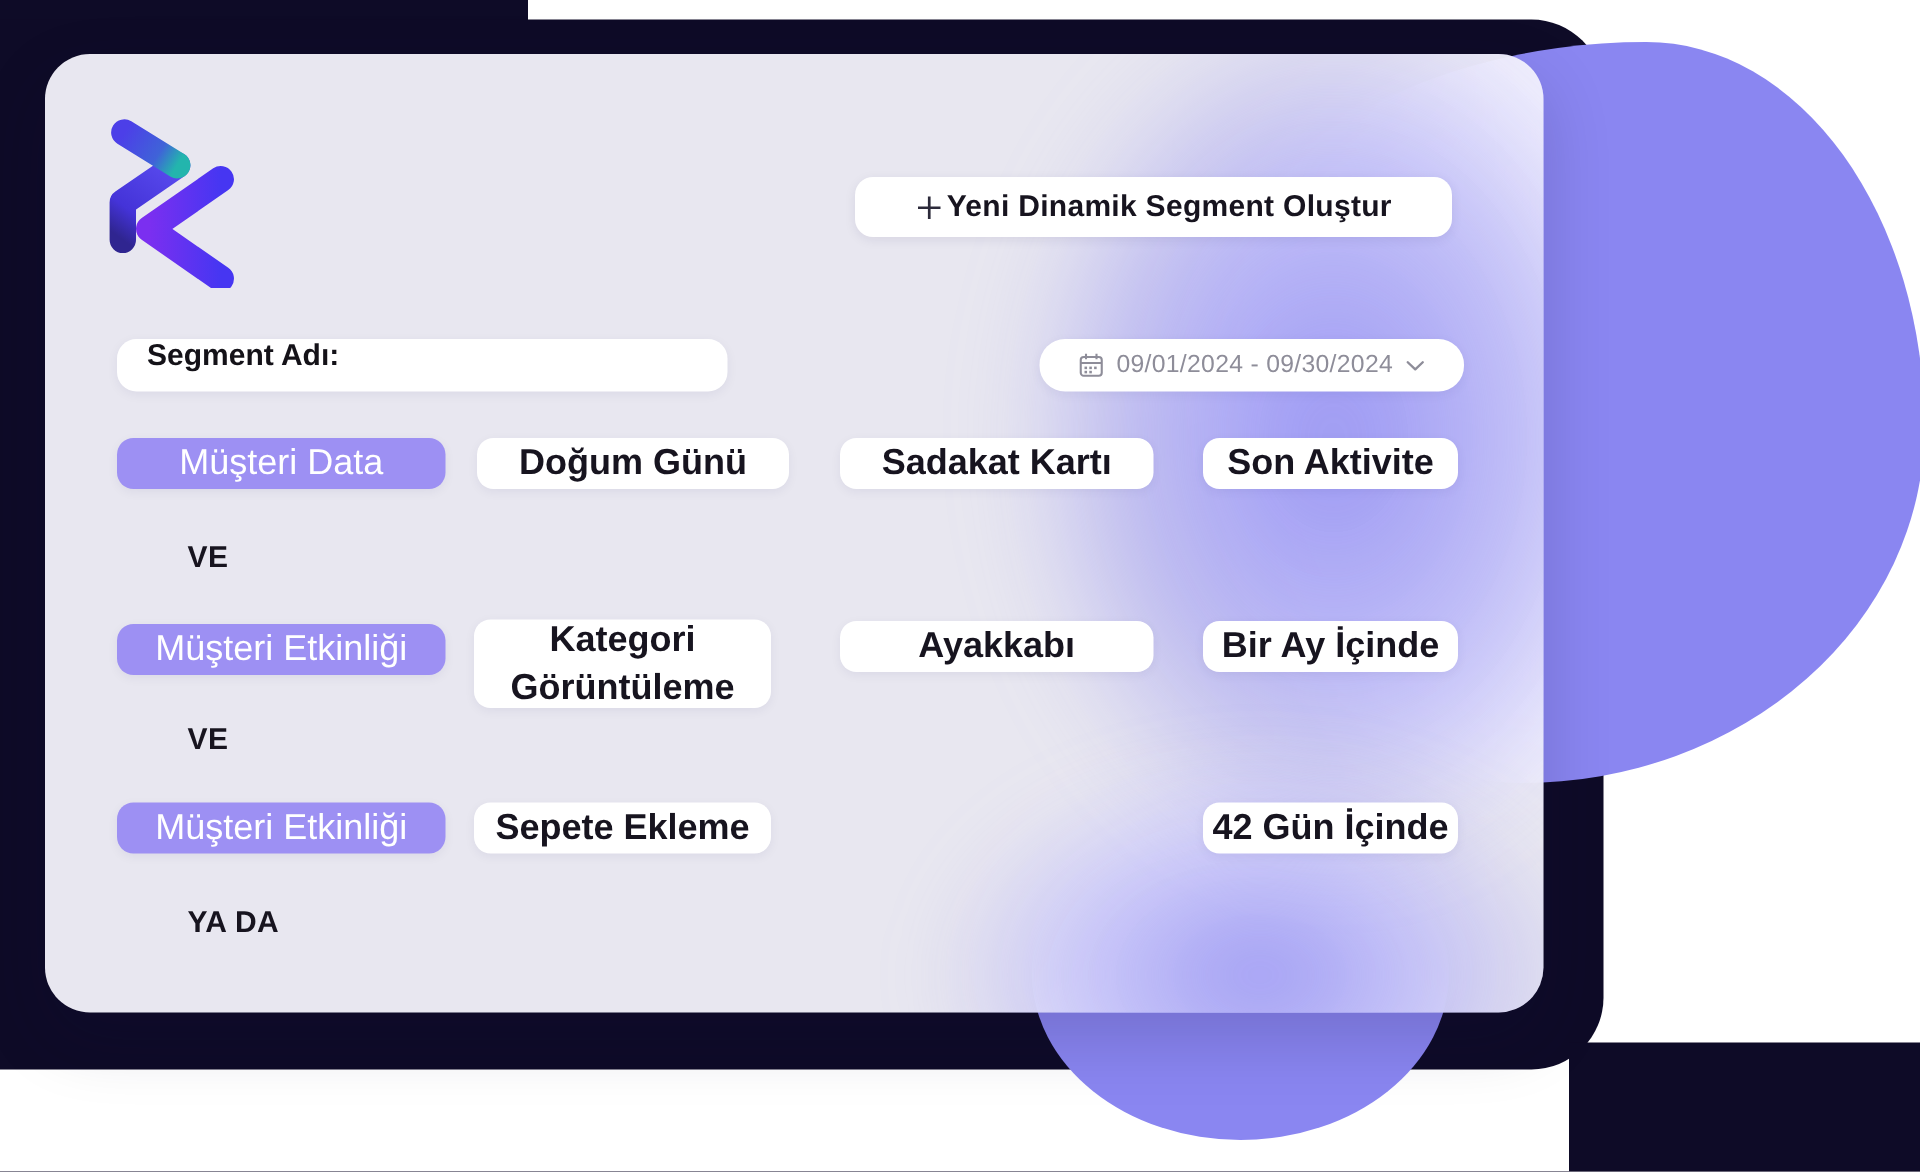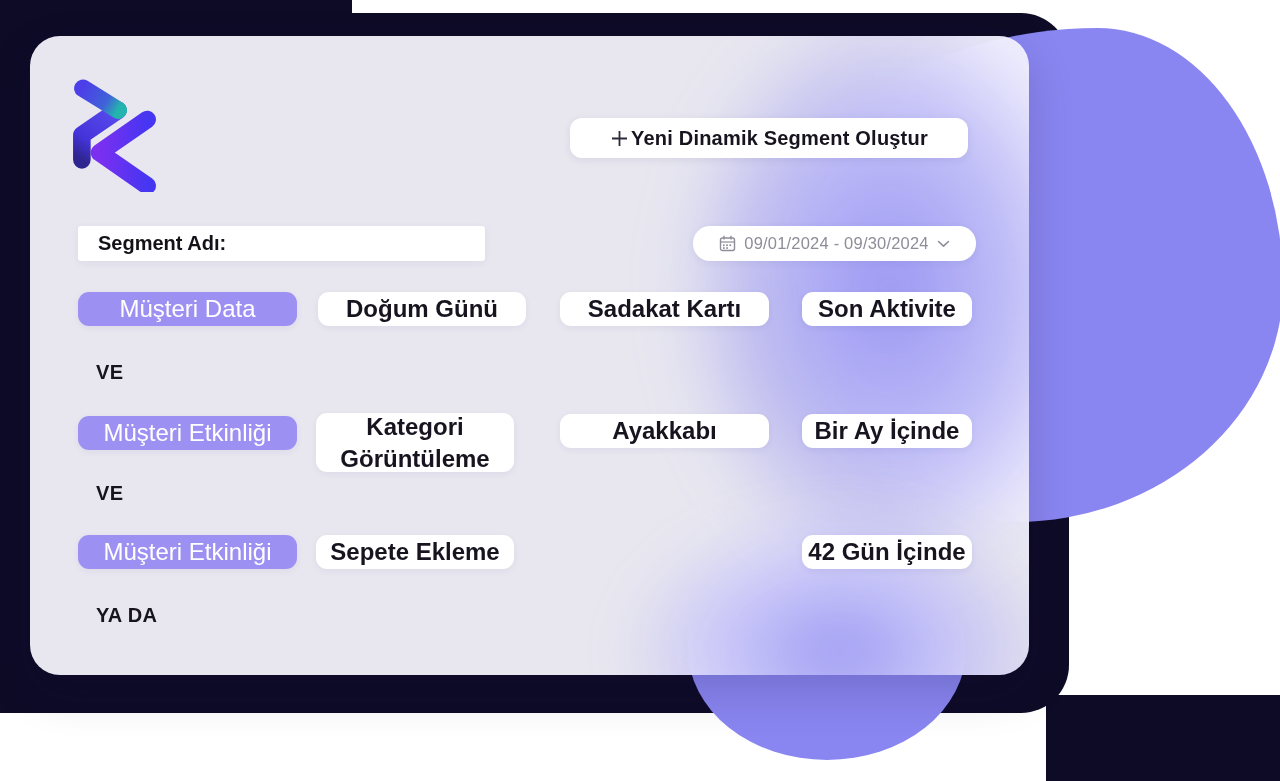--- a/index.html
+++ b/index.html
@@ -57,21 +57,21 @@
   .create-btn{
     position:absolute;left:540px;top:82px;width:398px;height:40px;
     background:#ffffff;border-radius:12px;
     display:flex;align-items:center;justify-content:center;gap:2px;
     box-shadow:0 2px 8px rgba(25,18,80,0.08);cursor:pointer;
   }
   .create-btn .lbl{font-size:20px;font-weight:600;color:#17141f;letter-spacing:.2px;}
   
   .seg-input{
     position:absolute;left:48px;top:190px;width:407px;height:35px;
-    background:#ffffff;border-radius:3px;display:flex;align-items:center;
+    background:#ffffff;border-radius:13px;display:flex;align-items:flex-start;
     padding-left:20px;box-sizing:border-box;
     box-shadow:0 2px 8px rgba(25,18,80,0.06);cursor:text;
   }
   .seg-input .lbl{font-size:20px;font-weight:600;color:#141218;}
   
   .date-picker{
     position:absolute;left:663px;top:190px;width:283px;height:35px;
     background:#ffffff;border-radius:17px;
     display:flex;align-items:center;justify-content:center;gap:8px;
     box-shadow:0 2px 8px rgba(25,18,80,0.06);cursor:pointer;
@@ -84,21 +84,21 @@
     font-size:24px;font-weight:600;color:#17141f;background:#ffffff;
     box-shadow:0 2px 7px rgba(25,18,80,0.06);cursor:pointer;
     white-space:nowrap;
   }
   .pill.purple{background:#9d90f3;color:#ffffff;font-weight:500;}
   .pill.tall{
     height:59px;white-space:normal;text-align:center;line-height:1.32;
     padding:0 10px;box-sizing:border-box;
   }
   .connector{
-    position:absolute;font-size:20px;font-weight:600;color:#17141f;letter-spacing:.3px;
+    position:absolute;font-size:20px;font-weight:600;color:#17141f;letter-spacing:.3px;margin-left:29px;
   }
   
   .c1{left:48px;width:219px;}
   .c2a{left:288px;width:208px;}
   .c2b{left:286px;width:198px;}
   .c3{left:530px;width:209px;}
   .c4{left:772px;width:170px;}
 </style>
 </head>
 <body>

